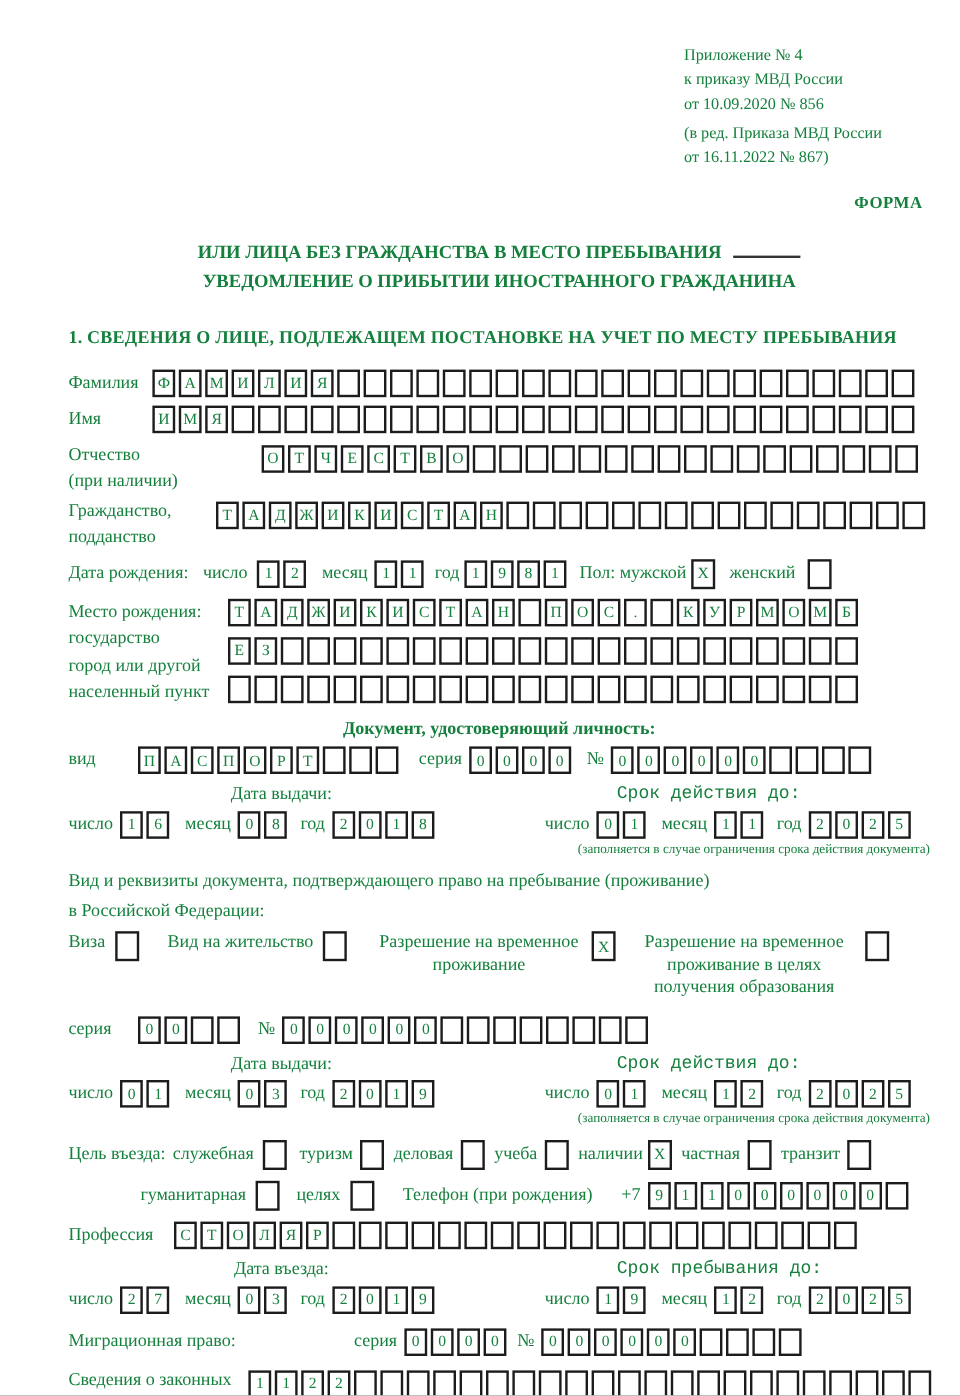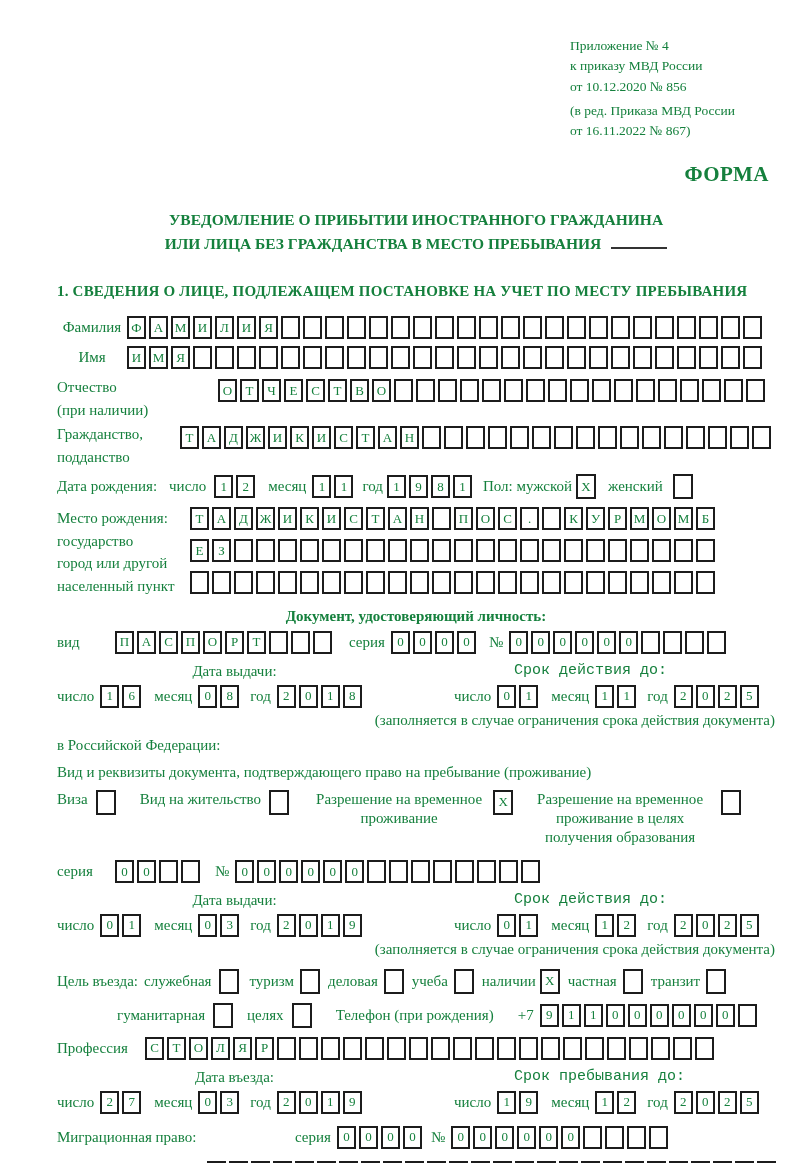--- a/index.html
+++ b/index.html
@@ -3,77 +3,77 @@
 <meta charset="utf-8">
 <style>
   html,body{margin:0;padding:0;background:#9a9a9a;}
   .page{
     width:800px;height:1163px;box-sizing:border-box;background:#fff;color:#15803d;
     font-family:"Liberation Serif","DejaVu Serif",serif;font-size:15px;line-height:1.25;
     padding:36px 25px 12px 57px;position:relative;margin:0 auto;overflow:hidden;
   }
   .ref{margin-left:513px;font-size:13.5px;line-height:1.5;}
   .ref .grp2{margin-top:4px;}
-  .forma{text-align:right;font-weight:bold;font-size:21px;margin-top:20px;padding-right:6px;letter-spacing:.5px;}
+  .forma{text-align:right;font-weight:bold;font-size:14px;margin-top:20px;padding-right:6px;letter-spacing:.5px;}
   .title{margin-top:20px;text-align:center;font-weight:bold;font-size:15.5px;line-height:1.55;}
   .title-underline{display:inline-block;width:56px;border-bottom:2px solid #333;height:12px;margin-left:10px;}
   .section-hdr{margin-top:26px;font-weight:bold;font-size:15px;letter-spacing:.2px;}
   .row{display:flex;align-items:flex-start;margin-top:7px;}
   .row.center{align-items:center;}
   .lbl{flex:none;}
   .cells{display:flex;flex:none;flex-wrap:nowrap;}
   .cell{
     display:inline-flex;flex:none;align-items:center;justify-content:center;
     width:15px;height:19px;border:2px solid #1c1c1c;margin-right:3px;
     font-size:13px;background:#fff;
   }
   .box .cell{width:16px;height:21px;margin-right:0;}
-  .w70{width:70px;text-align:center;} .w161{width:161px;} .w123{width:123px;} .w133{width:133px;}
+  .w70{width:70px;} .w161{width:161px;} .w123{width:123px;} .w133{width:133px;}
   .w58{width:58px;} .w88{width:88px;} .w190{width:190px;} .w150{width:150px;}
   .stack{line-height:1.5;}
   .mr4{margin-right:4px;} .mr6{margin-right:6px;} .mr8{margin-right:8px;}
   .mr10{margin-right:10px;} .mr12{margin-right:12px;} .mr14{margin-right:14px;} .mr24{margin-right:24px;}
   .mt3{margin-top:3px;}
   .doc-hdr{text-align:center;font-weight:bold;margin-top:10px;font-size:15px;}
   .two-col{display:flex;margin-top:8px;}
   .col-l{width:355px;flex:none;}
   .col-r{flex:1;padding-left:42px;box-sizing:border-box;}
   .col-hdr{text-align:center;margin-bottom:4px;}
   .col-r .col-hdr{text-align:left;padding-left:60px;font-family:Liberation Mono, monospace;}
   .numline{display:flex;align-items:center;}
   .dg{display:flex;align-items:center;}
   .dg .lbl{margin-right:6px;}
-  .note{font-size:15px;text-align:right;margin-top:3px;}
+  .note{font-size:11px;text-align:right;margin-top:3px;}
   .plain{margin-top:9px;}
   .chk-row{display:flex;align-items:flex-start;margin-top:8px;}
   .chk-item{display:flex;align-items:flex-start;justify-content:flex-end;}
   .chk-item .lbl{margin-right:8px;}
   .chk-center{text-align:center;}
   .w172{width:172px;} .w186{width:186px;}
   .cells-col .cells{margin-top:0;}
   .cells-col .cells + .cells{margin-top:9px;}
 </style>
 </head>
 <body>
 
 <div class="page">
 
   <div class="ref">
     <div>Приложение № 4</div>
     <div>к приказу МВД России</div>
-    <div>от 10.12.2020 № 856</div>
+    <div>от 10.09.2020 № 856</div>
     <div class="grp2">(в ред. Приказа МВД России</div>
     <div>от 16.11.2022 № 867)</div>
   </div>
 
   <div class="forma">ФОРМА</div>
 
   <div class="title">
+    <div><span>ИЛИ ЛИЦА БЕЗ ГРАЖДАНСТВА В МЕСТО ПРЕБЫВАНИЯ</span><span class="title-underline"></span></div>
     <div>УВЕДОМЛЕНИЕ О ПРИБЫТИИ ИНОСТРАННОГО ГРАЖДАНИНА</div>
-    <div><span>ИЛИ ЛИЦА БЕЗ ГРАЖДАНСТВА В МЕСТО ПРЕБЫВАНИЯ</span><span class="title-underline"></span></div>
   </div>
 
   <div class="section-hdr">1. СВЕДЕНИЯ О ЛИЦЕ, ПОДЛЕЖАЩЕМ ПОСТАНОВКЕ НА УЧЕТ ПО МЕСТУ ПРЕБЫВАНИЯ</div>
 
   <div class="row center" style="margin-top:16px;">
     <span class="lbl w70">Фамилия</span>
     <span class="cells">
         <span class="cell">Ф</span>
         <span class="cell">А</span>
         <span class="cell">М</span>
@@ -420,22 +420,22 @@
               <span class="cell">0</span>
               <span class="cell">2</span>
               <span class="cell">5</span>
             </span>
           </span>
       </div>
     </div>
   </div>
   <div class="note">(заполняется в случае ограничения срока действия документа)</div>
 
+  <div class="plain">Вид и реквизиты документа, подтверждающего право на пребывание (проживание)</div>
   <div class="plain" style="margin-top:6px;">в Российской Федерации:</div>
-  <div class="plain">Вид и реквизиты документа, подтверждающего право на пребывание (проживание)</div>
 
   <div class="chk-row">
     <span class="chk-item mr24">
       <span class="lbl">Виза</span>
       <span class="cells box">
           <span class="cell"></span>
         </span>
     </span>
     <span class="chk-item mr24">
       <span class="lbl">Вид на жительство</span>

